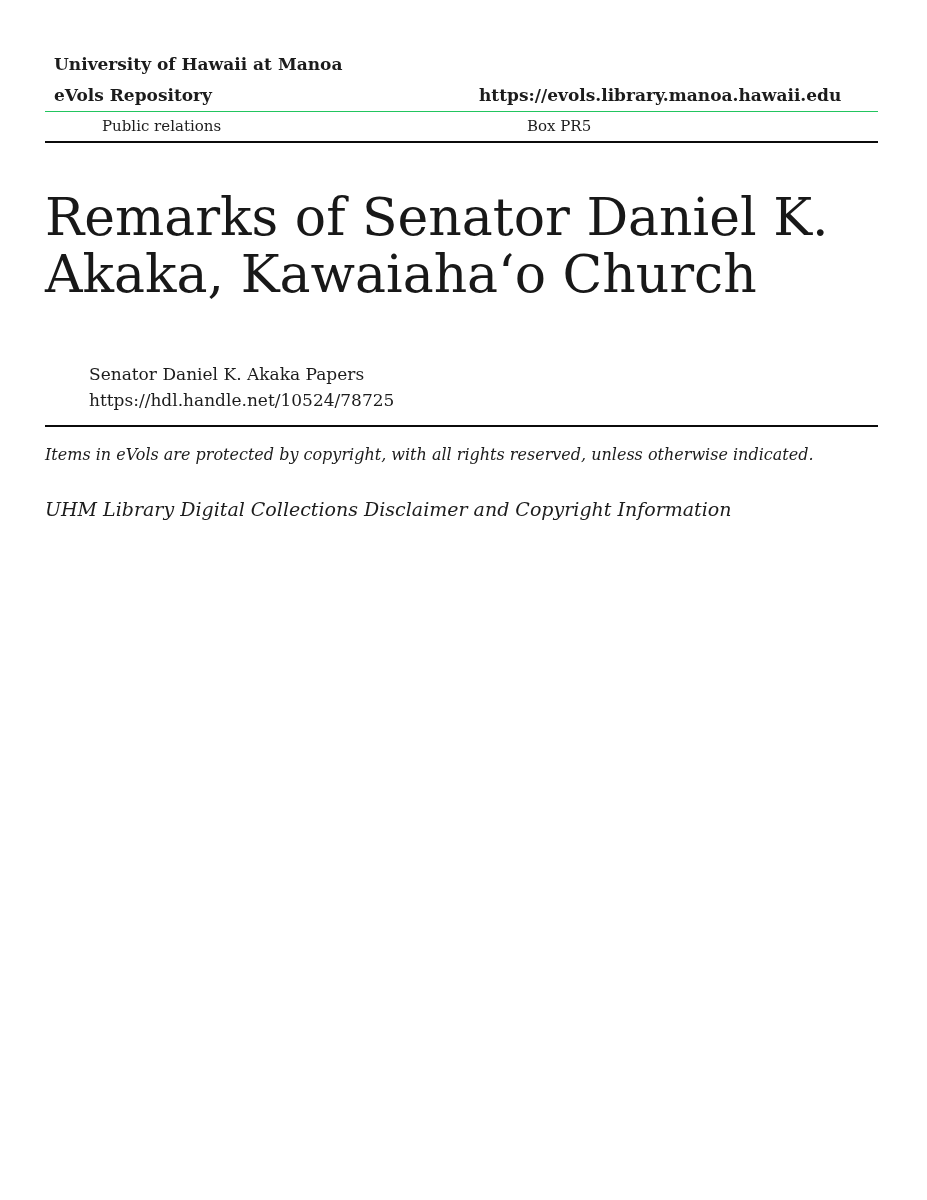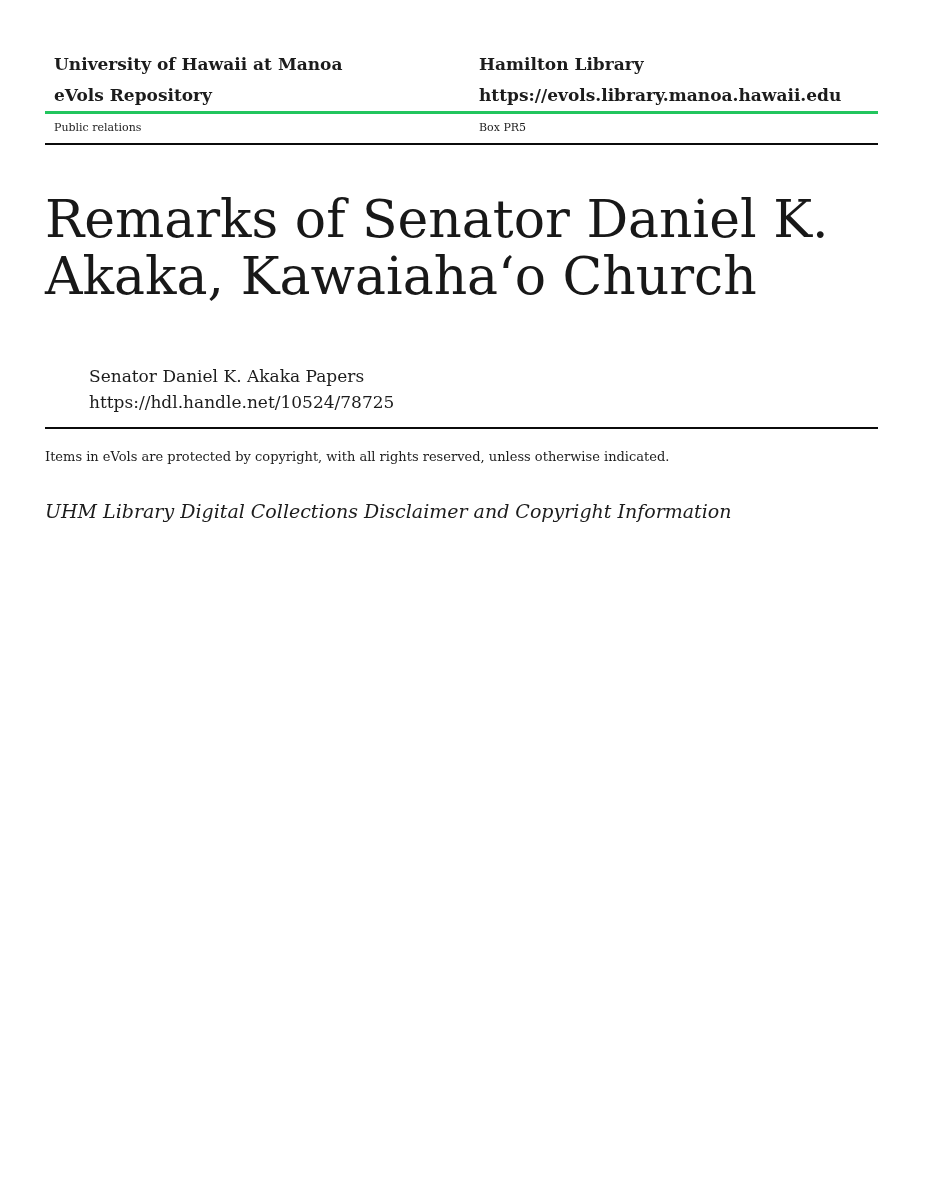--- a/index.html
+++ b/index.html
@@ -16,21 +16,21 @@
     background: #ffffff;
     padding: 49px 49px 0 45px;
     overflow: hidden;
   }
   
   .header-table {
     width: 833px;
   }
   .header-main {
     display: flex;
-    border-bottom: 3px solid #22c55e;
+    border-bottom: 1px solid #22c55e;
     align-items: flex-end;
   }
   .header-main .col-left {
     flex: 0 0 425px;
     padding-left: 9px;
   }
   .header-main .col-right {
     flex: 1 1 auto;
     padding-left: 9px;
   }
@@ -47,23 +47,24 @@
   }
   .header-sub .col-left {
     flex: 0 0 425px;
     padding-left: 9px;
   }
   .header-sub .col-right {
     flex: 1 1 auto;
     padding-left: 9px;
   }
   .header-sub p {
-    font-size: 11px;
+    font-size: 15px;
     line-height: 20px;
     white-space: nowrap;
+    margin-left: 48px;
   }
   
   .doc-title {
     margin-top: 46px;
     font-size: 52px;
     font-weight: normal;
     line-height: 57px;
     letter-spacing: 0px;
     color: #181818;
     max-width: 833px;
@@ -78,22 +79,23 @@
   
   .mid-rule {
     margin-top: 12px;
     width: 833px;
     border: none;
     border-top: 2px solid #0b0b0b;
   }
   
   .copyright-line {
     margin-top: 15px;
-    font-size: 13px;
+    font-size: 16px;
     line-height: 26px;
+    font-style: italic;
   }
   .disclaimer-line {
     margin-top: 28px;
     font-size: 19px;
     line-height: 26px;
     font-style: italic;
   }
   a.plain-link {
     color: inherit;
     text-decoration: none;
@@ -105,21 +107,20 @@
 
 <div class="page">
 
   <div class="header-table">
     <div class="header-main">
       <div class="col-left">
         <p>University of Hawaii at Manoa</p>
         <p>eVols Repository</p>
       </div>
       <div class="col-right">
-        <p>Hamilton Library</p>
         <p><a class="plain-link">https://evols.library.manoa.hawaii.edu</a></p>
       </div>
     </div>
     <div class="header-sub">
       <div class="col-left">
         <p>Public relations</p>
       </div>
       <div class="col-right">
         <p>Box PR5</p>
       </div>

